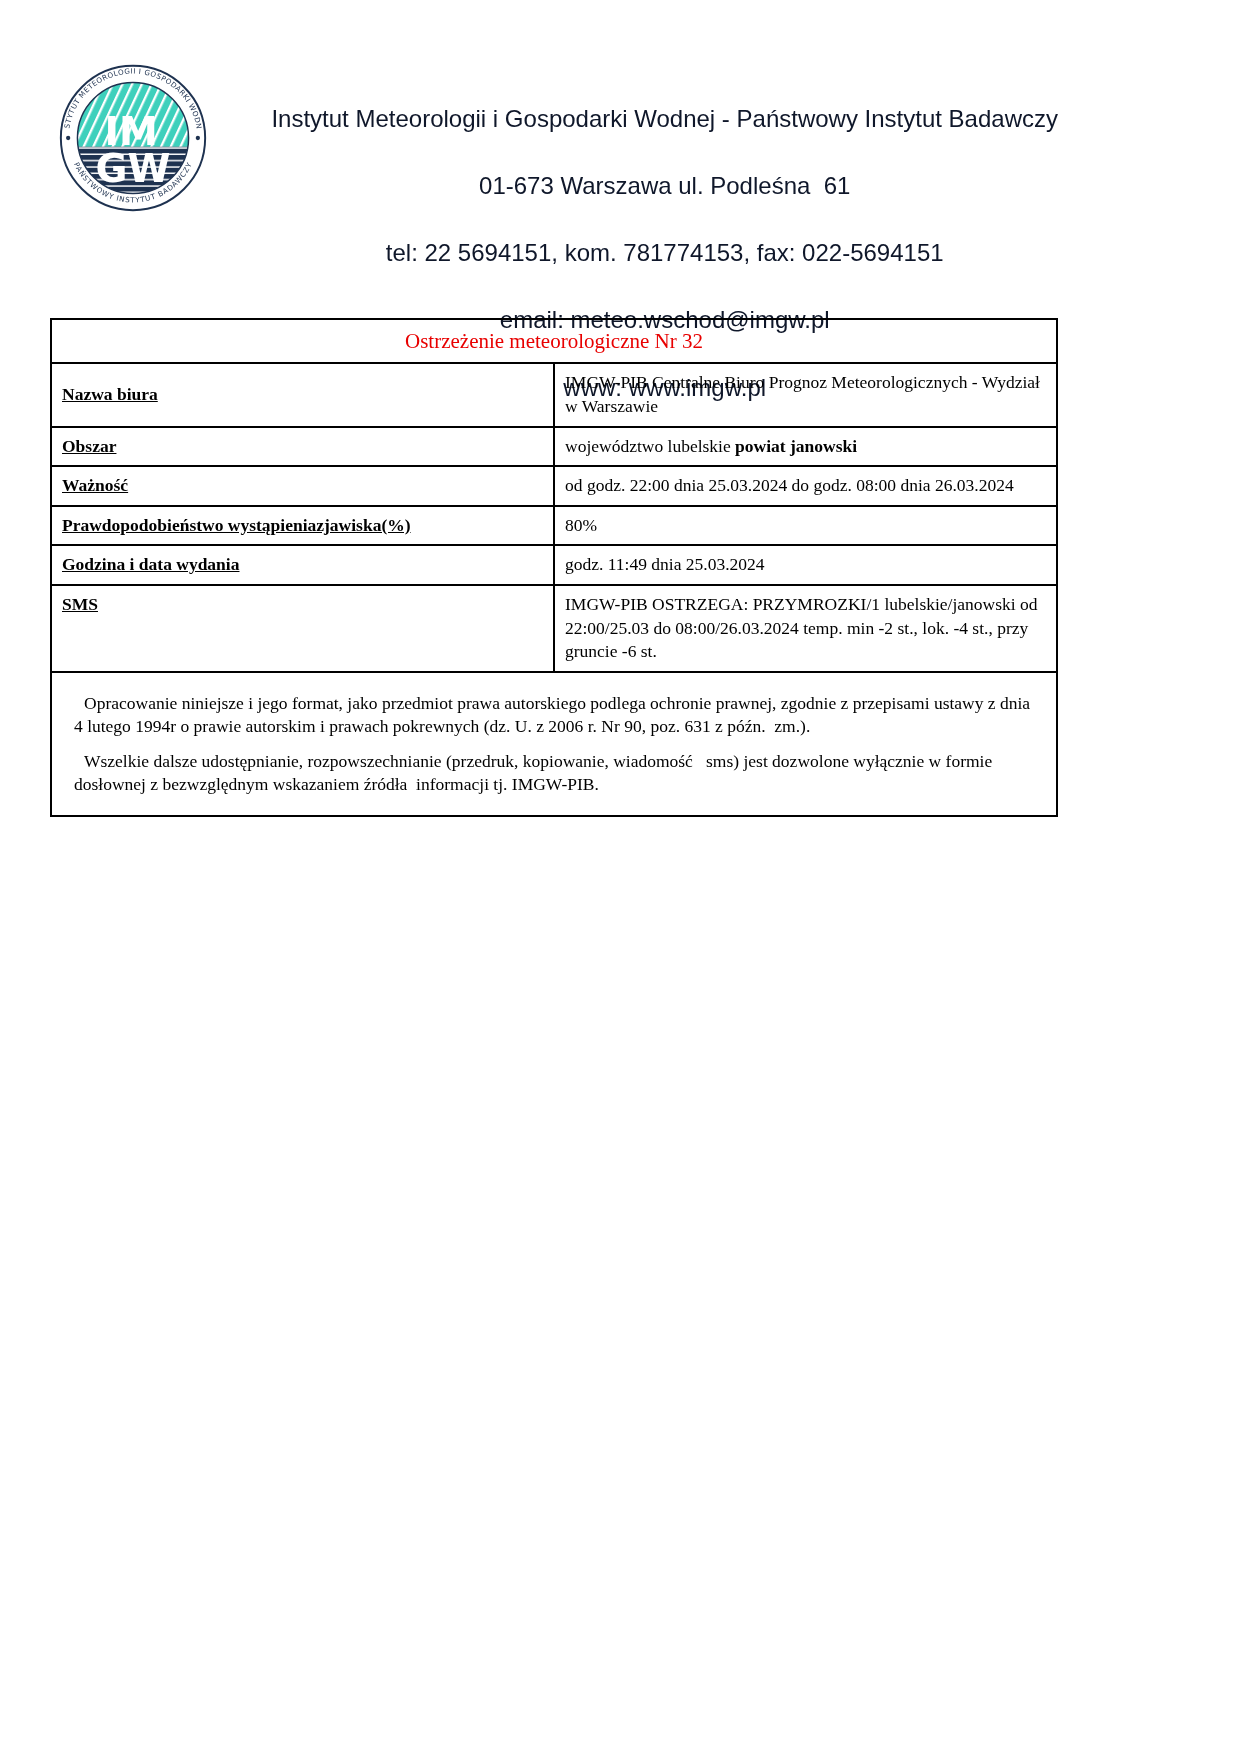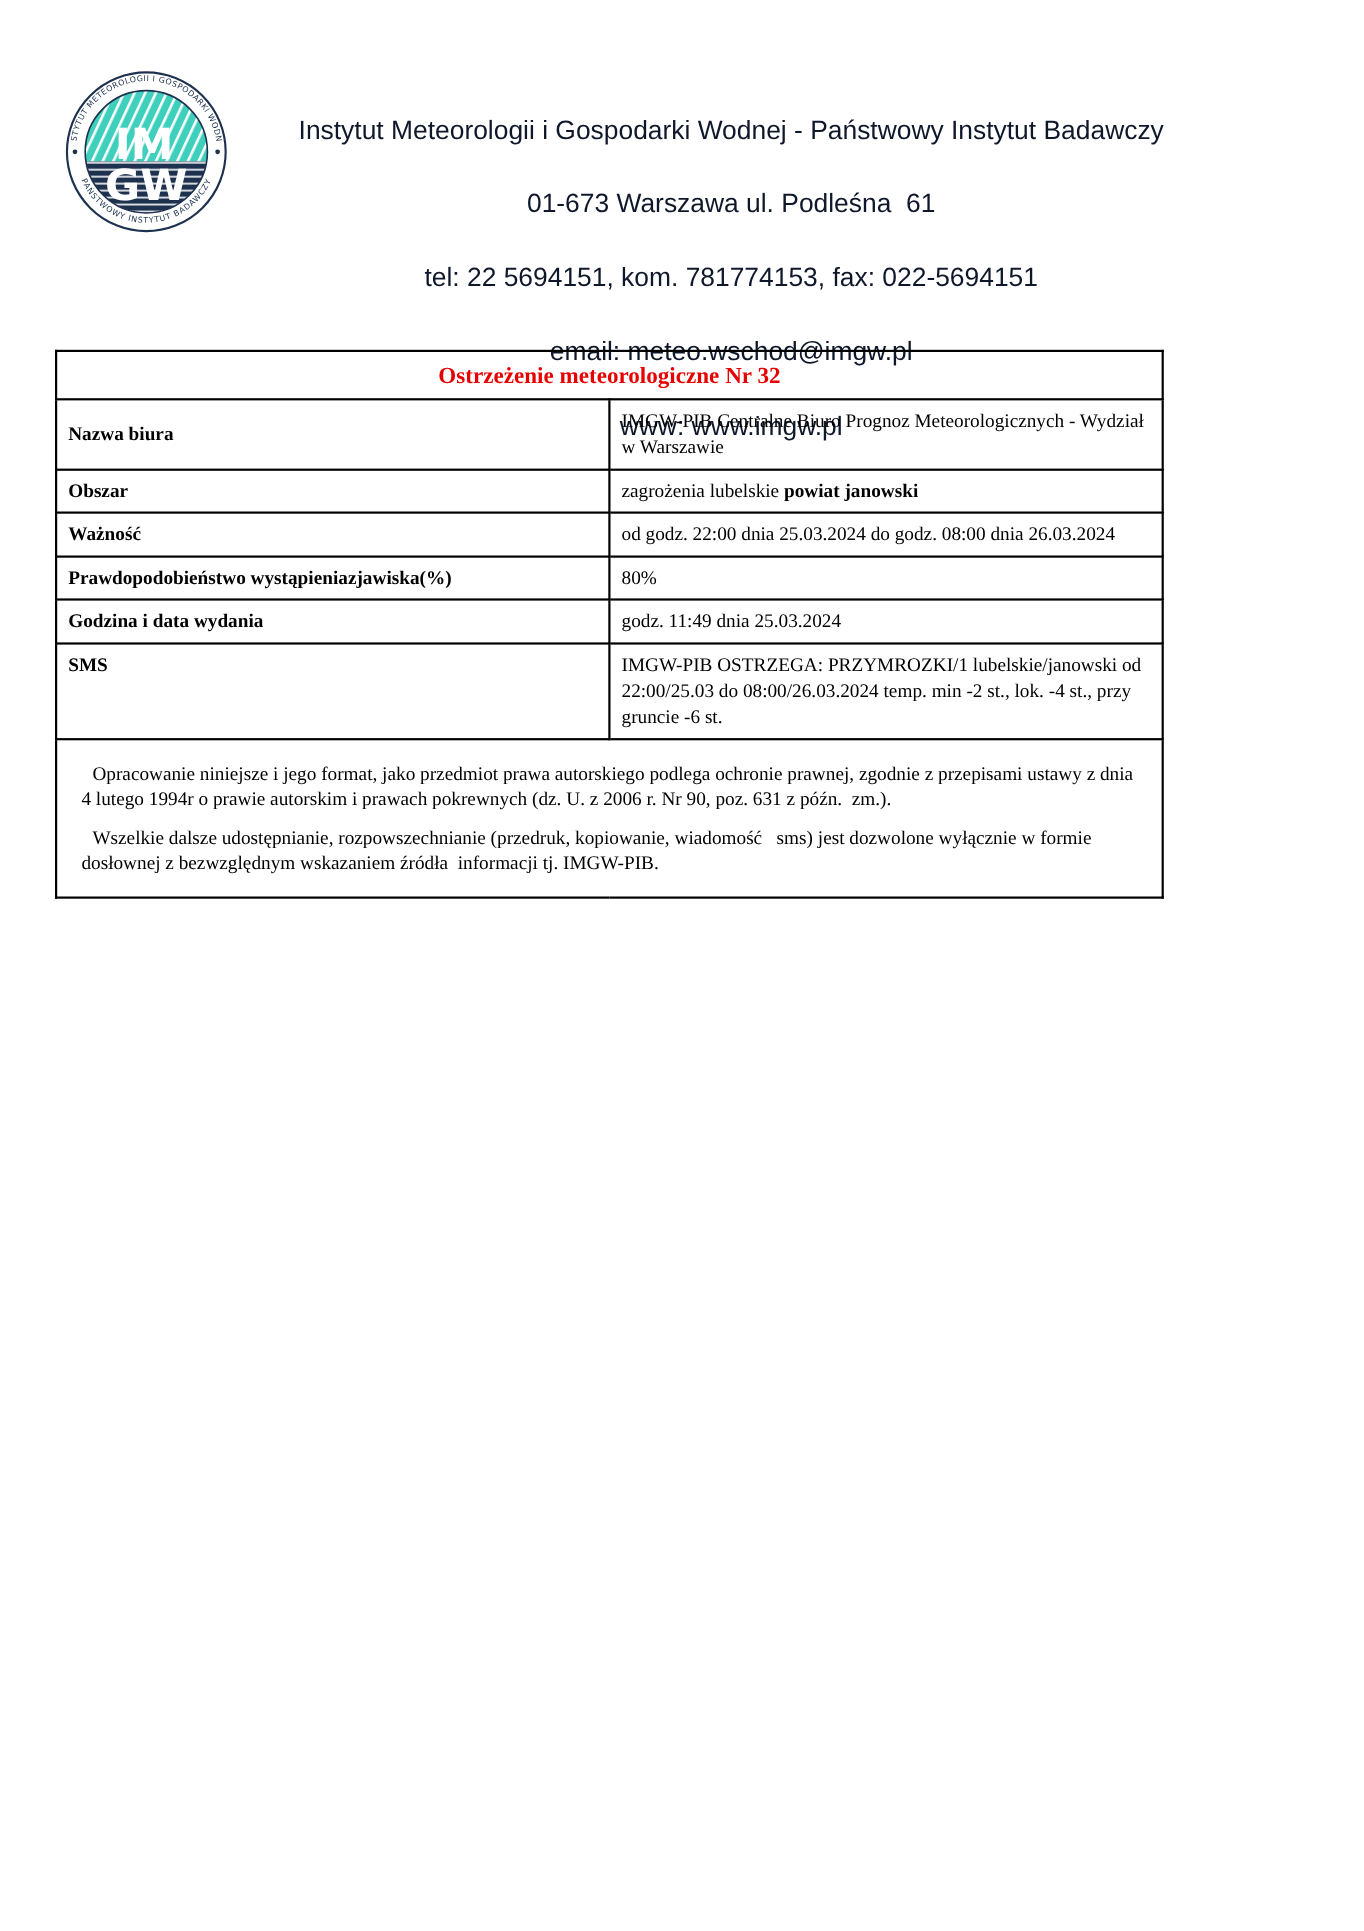--- a/index.html
+++ b/index.html
@@ -8,22 +8,22 @@
   .hdr-logo{position:absolute;left:55px;top:60px;width:156px;height:156px;}
   .hdr-text{position:absolute;top:63px;right:182px;text-align:center;
             font-family:"Liberation Sans",sans-serif;color:#0f172a;
             font-size:24px;line-height:22.4px;white-space:pre-wrap;}
   .hdr-text .bold{font-weight:bold;}
   
   table.warn{position:absolute;left:50px;top:318px;width:1008px;border-collapse:collapse;
              font-size:17.5px;line-height:1.35;table-layout:fixed;}
   table.warn td{border:2px solid #000;vertical-align:middle;padding:7px 10px;}
   td.title-cell{text-align:center;padding:11px 10px;}
-  .warn-title{color:#e80000;font-weight:bold;font-size:21px;}
-  td.lbl{width:285px;font-weight:bold;}
+  .warn-title{color:#e80000;font-weight:normal;font-size:21px;}
+  td.lbl{width:285px;font-weight:bold;text-decoration:underline;}
   td.val{}
   td.footer-cell{padding:5px 8px 8px 8px;}
   .footer-cell p{margin:12px;text-indent:10px;white-space:pre-wrap;line-height:23px;font-size:17.5px;}
 </style>
 </head>
 <body>
 
 <svg class="hdr-logo" viewBox="0 0 160 160" aria-hidden="true">
   <defs>
     <clipPath id="innerClip">
@@ -79,21 +79,21 @@
     </tr>
 
     <tr>
       <td class="lbl">Nazwa biura</td>
       <td class="val">IMGW-PIB Centralne Biuro Prognoz Meteorologicznych - Wydział w Warszawie</td>
     </tr>
 
 
     <tr>
       <td class="lbl">Obszar</td>
-      <td class="val"><span>zagrożenia lubelskie </span><b>powiat janowski</b></td>
+      <td class="val"><span>województwo lubelskie </span><b>powiat janowski</b></td>
     </tr>
 
     <tr>
       <td class="lbl">Ważność</td>
       <td class="val">od godz. 22:00 dnia 25.03.2024 do godz. 08:00 dnia 26.03.2024</td>
     </tr>
 
 
     <tr>
       <td class="lbl">Prawdopodobieństwo wystąpieniazjawiska(%)</td>

